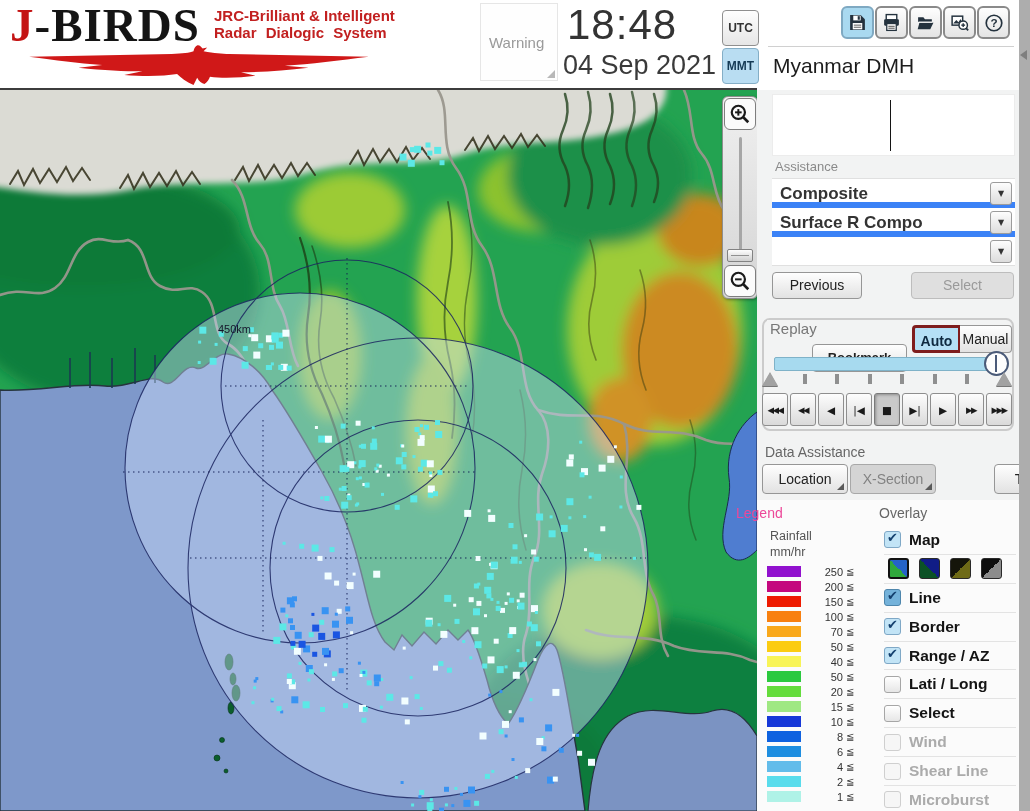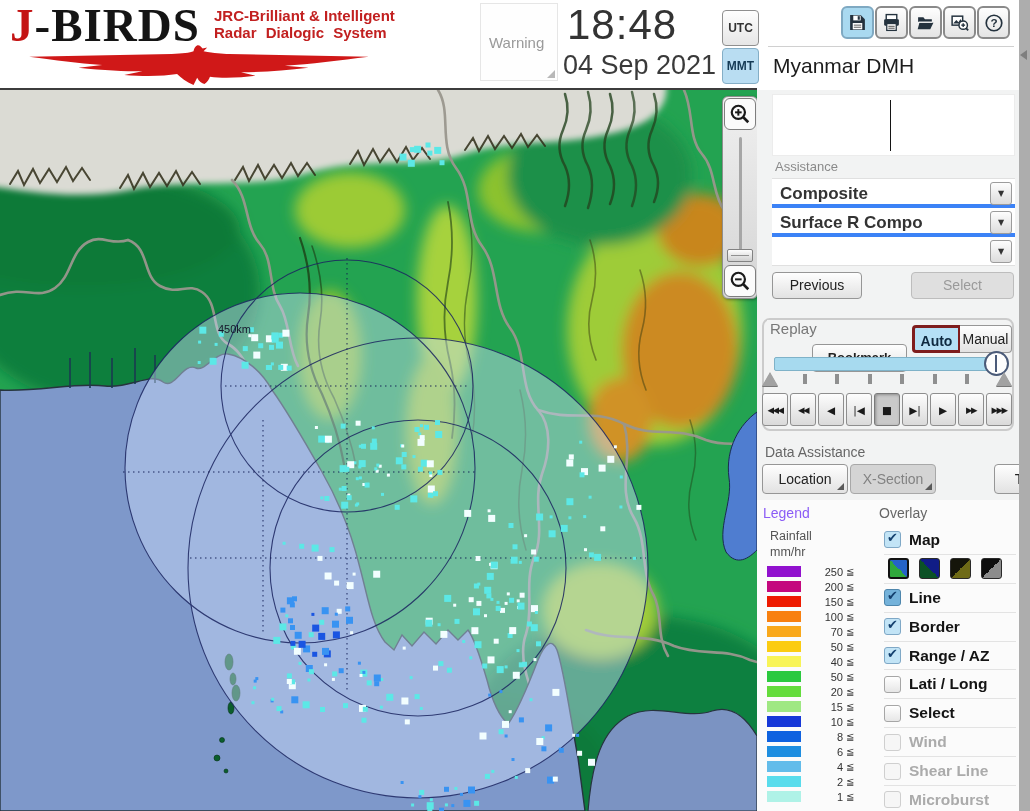--- a/index.html
+++ b/index.html
@@ -40,21 +40,21 @@
   .zthumb::after { content:""; position:absolute; left:3px; right:3px; top:5px; height:1px; background:#909090; }
 
   
   .rightbg { position:absolute; left:757px; top:90px; width:262px; height:721px; background:#F2F3F3; }
   .lowerbg { position:absolute; left:757px; top:500px; width:262px; height:311px; background:#FBFBFB; }
   .inputbox { position:absolute; left:772px; top:94px; width:243px; height:62px; background:#FFF; border:1px solid #ECECEC; cursor:text; }
   .cursorline { position:absolute; left:117px; top:5px; width:1px; height:51px; background:#141414; }
   .sec-label { position:absolute; font-size:13px; color:#8A8A8A; }
   #sel-label { left:775px; top:159px; }
   .ddblock { position:absolute; left:772px; top:178px; width:243px; height:88px; background:#FFF; border-top:1px solid #E0E0E0; border-bottom:1px solid #E0E0E0; }
-  .ddrow { position:relative; height:29px; border-bottom:4px solid #3b82f6; }
+  .ddrow { position:relative; height:29px; border-bottom:6px solid #3b82f6; }
   .ddrow:last-child { border-bottom:none; }
   .ddvalue { position:absolute; left:8px; top:0; line-height:29px; font-size:17px; font-weight:600; color:#333; }
   .ddarrow { position:absolute; right:3px; top:3px; width:22px; height:23px; border:1px solid #9C9C9C; border-radius:3px; background:linear-gradient(#FDFDFD,#DCDCDC); font-family:"DejaVu Sans", sans-serif; font-size:8px; color:#333; text-align:center; line-height:21px; cursor:pointer; }
   .btn { position:absolute; border:1px solid #969696; border-radius:4px; background:linear-gradient(#FEFEFE,#E2E2E2); font-size:14px; color:#222; text-align:center; cursor:pointer; }
   .btn.disabled { background:#DFDFDF; border-color:#BDBDBD; color:#9A9A9A; cursor:default; }
   #btn-previous { left:772px; top:272px; width:90px; height:27px; line-height:25px; }
   #btn-select { left:911px; top:272px; width:103px; height:27px; line-height:25px; }
   .cornerfold { position:absolute; right:3px; bottom:3px; width:0; height:0; border-left:7px solid transparent; border-bottom:7px solid #5A5A5A; }
 
   .groupbox { position:absolute; left:762px; top:318px; width:252px; height:113px; border:2px solid #CBCBCB; border-radius:8px; }
@@ -71,21 +71,21 @@
   .transport { position:absolute; left:762px; top:393px; }
   .tbtn { position:absolute; top:0; width:26px; height:33px; border:1px solid #8E8E8E; border-radius:3px; background:linear-gradient(#FDFDFD,#DADADA); display:flex; align-items:center; justify-content:center; cursor:pointer; }
   .tbtn.pressed { background:#C9C9C9; border-color:#7A7A7A; box-shadow:inset 1px 1px 3px rgba(0,0,0,.3); }
   .ticon { font-family:"DejaVu Sans", sans-serif; font-size:8.5px; letter-spacing:-1.5px; color:#1A1A1A; white-space:nowrap; }
   .ticon.big { font-size:10.5px; letter-spacing:0; }
 
   #assist-label { left:765px; top:444px; font-size:14px; color:#666; }
   #btn-location { left:762px; top:464px; width:86px; height:30px; line-height:28px; }
   #btn-xsection { left:850px; top:464px; width:86px; height:30px; line-height:28px; background:#D4D4D4; border-color:#A8A8A8; color:#828282; }
   #btn-track { left:994px; top:464px; width:76px; height:30px; line-height:28px; }
-  #legend-label { left:763px; top:505px; font-size:14px; color:#8b5cf6; }
+  #legend-label { left:736px; top:505px; font-size:14px; color:#ec4899; }
   #overlay-label { left:879px; top:505px; font-size:14px; color:#666; }
   #rainfall-1 { left:770px; top:529px; font-size:12.5px; color:#555; }
   #rainfall-2 { left:770px; top:545px; font-size:12.5px; color:#555; }
 
   .legend-list { position:absolute; left:767px; top:566px; width:110px; }
   .lrow { height:11px; margin-bottom:4px; display:flex; align-items:center; }
   .lswatch { width:34px; height:11px; margin-right:6px; }
   .lval { width:36px; text-align:right; font-size:11px; color:#333; }
   .llte { margin-left:3px; font-family:"DejaVu Sans", sans-serif; font-size:10px; color:#333; }
 

